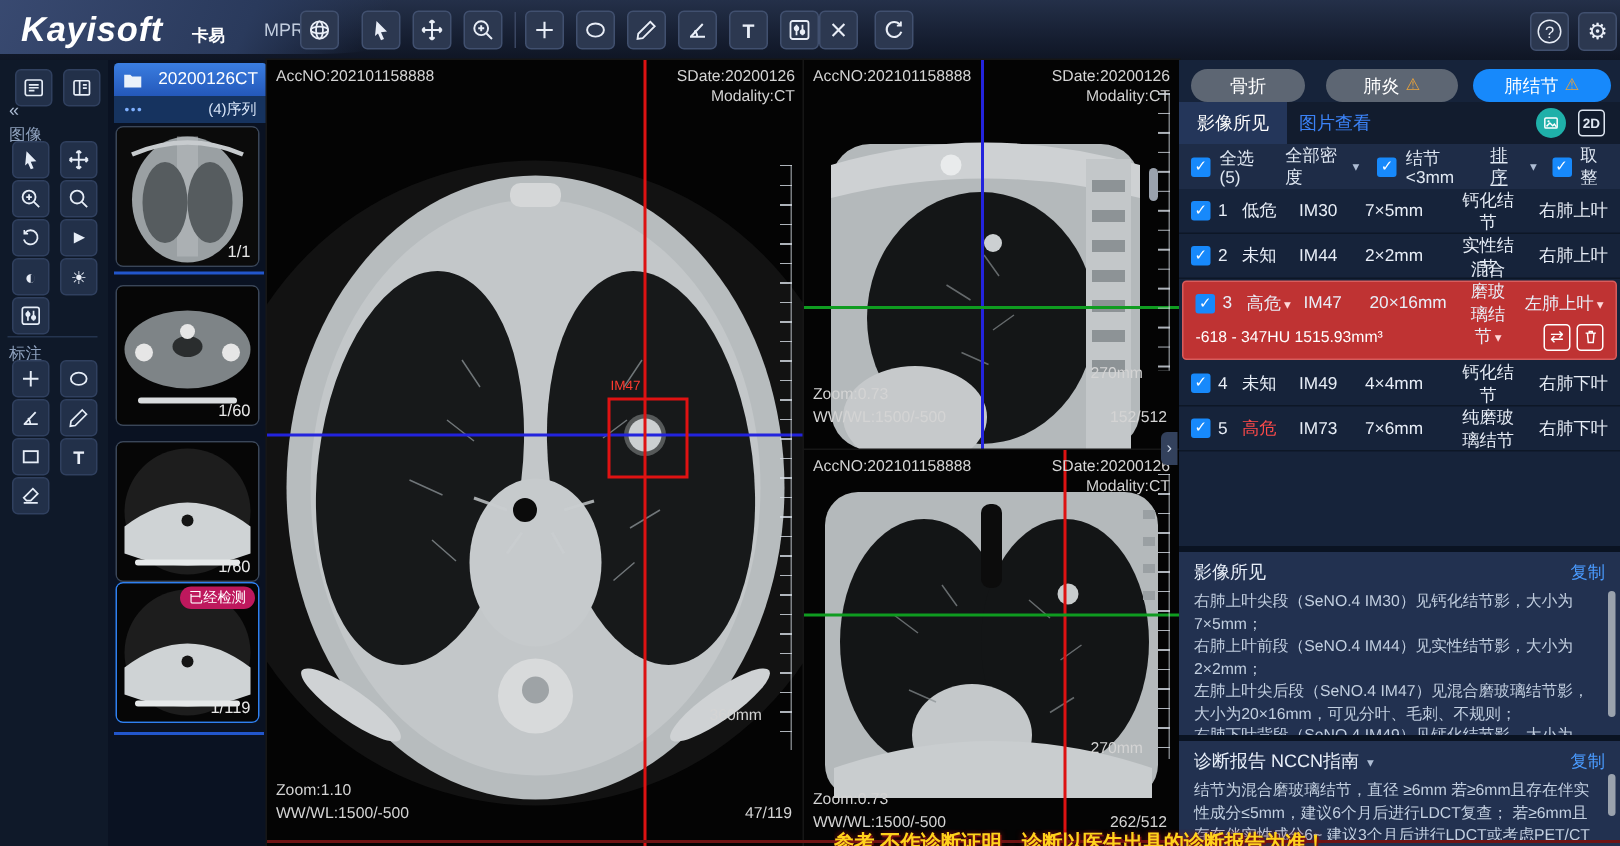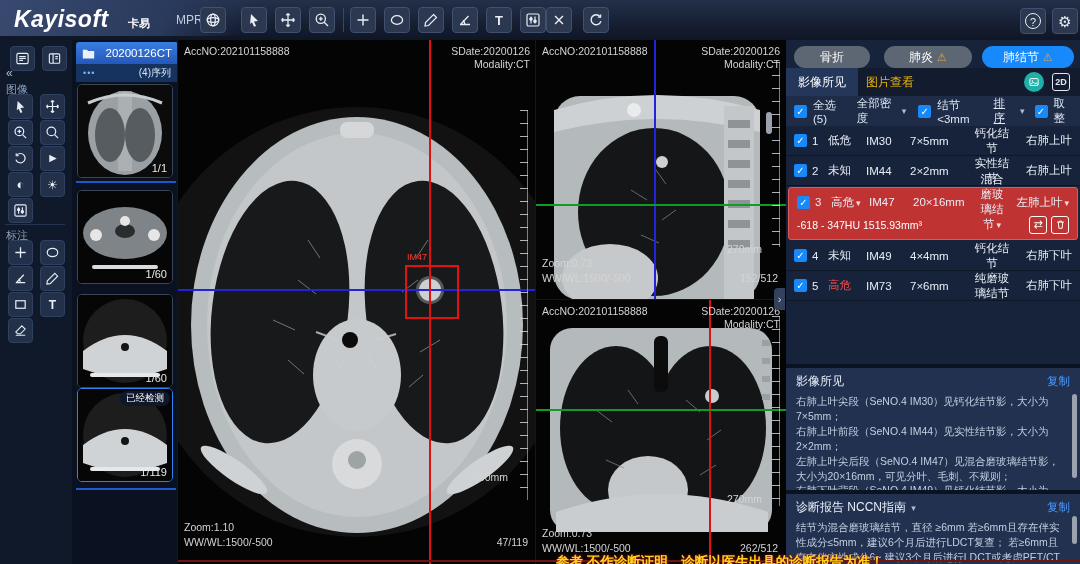--- a/index.html
+++ b/index.html
@@ -43,21 +43,21 @@
     display:flex;align-items:center;gap:5px;padding:0 6px;box-sizing:border-box;}
   #seriestab .r1 .ttl{font-size:11.5px;color:#fff;flex:1;text-align:right;}
   #seriestab .r2{height:18px;background:#16335f;display:flex;align-items:center;
     justify-content:space-between;padding:0 7px;box-sizing:border-box;}
   #seriestab .dots{color:#7fb0ff;font-size:9px;letter-spacing:1px;}
   #seriestab .cnt{color:#d7e4f7;font-size:10px;}
   .thumb{position:absolute;left:5px;width:96px;height:94px;border-radius:5px;
     overflow:hidden;border:1px solid #3a4658;box-sizing:border-box;background:#050505;}
   .thumb.sel{border:1.5px solid #2f80f0;}
   .tcount{position:absolute;right:5px;bottom:3px;font-size:11px;color:#e8e8e8;}
-  .tbadge{position:absolute;right:2px;top:2px;background:#0f172a;color:#fff;
+  .tbadge{position:absolute;right:2px;top:2px;background:#be185d;color:#fff;
     font-size:9.5px;padding:1px 6px;border-radius:8px;}
   .tline{position:absolute;left:4px;width:100px;height:2px;background:#2256cc;}
 
   
   .pane{position:absolute;background:#000;overflow:hidden;outline:1px solid #161616;}
   .ov{position:absolute;font-size:10.5px;color:#d4d4d4;line-height:13px;}
   .ov.r{text-align:right;}
   .ruler{position:absolute;width:7px;border-right:1px solid rgba(215,222,230,.55);
     background:repeating-linear-gradient(180deg,rgba(215,222,230,.8) 0 1px,transparent 1px 13px);}
   .ch-v{position:absolute;top:0;bottom:0;width:1.6px;}
@@ -70,21 +70,21 @@
     align-items:center;justify-content:center;z-index:5;}
 
   
   #panel{left:786px;top:40px;width:294px;height:524px;background:#16233a;overflow:hidden;}
   .pill{position:absolute;top:6px;height:22px;border-radius:11px;background:#5d6673;
     color:#fff;font-size:12px;display:flex;align-items:center;justify-content:center;gap:4px;}
   .pill.active{background:#1789fb;}
   .warn{color:#e8a33d;font-size:11px;line-height:1;}
   #subtabs{position:absolute;left:0;top:28px;width:294px;height:28px;background:#121c2e;}
   .subtab{position:absolute;top:0;height:28px;display:flex;align-items:center;
-    padding:0 12px;font-size:12px;color:#eab308;}
+    padding:0 12px;font-size:12px;color:#3b82f6;}
   .subtab.active{background:#24365a;color:#fff;}
   .tealbtn{position:absolute;width:20px;height:20px;border-radius:50%;background:#1fb0a9;
     display:flex;align-items:center;justify-content:center;}
   .twod{position:absolute;width:18px;height:18px;border:1.5px solid #dfe7f2;border-radius:3px;
     color:#dfe7f2;font-size:9px;font-weight:bold;display:flex;align-items:center;
     justify-content:center;box-sizing:border-box;margin-left:24px;}
   #filters{position:absolute;left:0;top:56px;width:294px;height:30px;background:#1e2c47;
     display:flex;align-items:center;gap:6px;padding:0 8px;box-sizing:border-box;font-size:11.5px;}
   .cb{width:13px;height:13px;background:#1789fb;border-radius:2px;color:#fff;
     font-size:10px;line-height:13px;text-align:center;flex:none;display:inline-block;}

